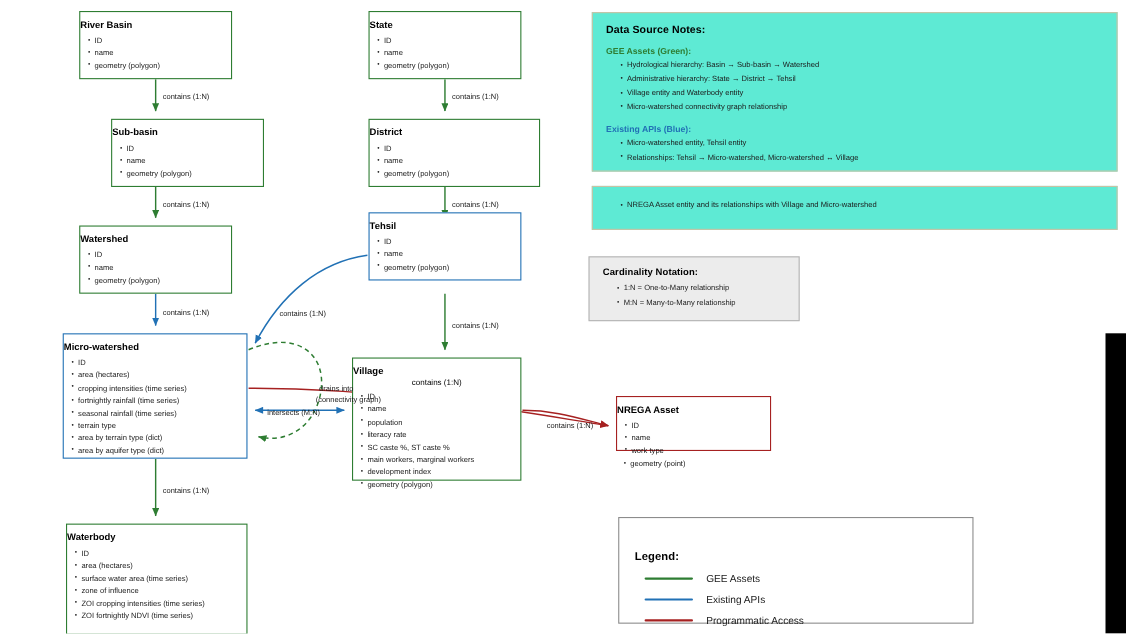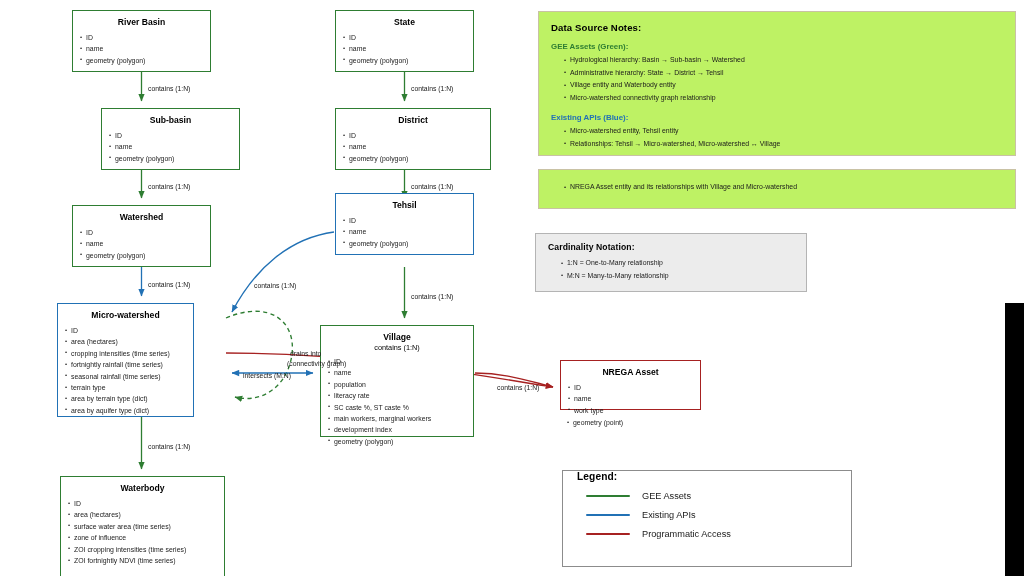--- a/index.html
+++ b/index.html
@@ -16,21 +16,21 @@
   .entity{
     position:absolute;
     background:#ffffff;
     border:1.4px solid #2e7d32;
     box-sizing:border-box;
     z-index:5;
   }
   .entity.blue{border-color:#2171b5;}
   .entity.red{border-color:#a62121;}
   .entity .etitle{
-    text-align:center;
+    text-align:left;
     font-weight:bold;
     font-size:8.6px;
     color:#000;
     margin-top:6px;
     line-height:11px;
   }
   .entity .esub{
     text-align:center;
     font-size:7.3px;
     color:#000;
@@ -73,21 +73,21 @@
     color:#1a1a1a;
     white-space:nowrap;
     z-index:6;
     line-height:9.5px;
   }
 
   
   .panel{
     position:absolute;
     box-sizing:border-box;
-    background:#bef264;
+    background:#5eead4;
     border:1px solid #c9c2a4;
     z-index:5;
   }
   .panel.grey{background:#ececec;border-color:#b4b4b4;}
   .panel.white{background:#ffffff;border-color:#8c8c8c;}
   .panel h3{
     margin:0;
     font-size:9.6px;
     font-weight:bold;
     color:#000;
@@ -180,21 +180,21 @@
       </ul>
     </div>
     <div class="entity" style="left: 72px; top: 205px; width: 139px; height: 62px;">
       <div class="etitle">Watershed</div>
       <ul>
         <li>ID</li>
         <li>name</li>
         <li>geometry (polygon)</li>
       </ul>
     </div>
-    <div class="entity blue" style="left: 57px; top: 303px; width: 137px; height: 114px;">
+    <div class="entity blue" style="left: 57px; top: 303px; width: 168px; height: 114px;">
       <div class="etitle">Micro-watershed</div>
       <ul>
         <li>ID</li>
         <li>area (hectares)</li>
         <li>cropping intensities (time series)</li>
         <li>fortnightly rainfall (time series)</li>
         <li>seasonal rainfall (time series)</li>
         <li>terrain type</li>
         <li>area by terrain type (dict)</li>
         <li>area by aquifer type (dict)</li>
@@ -292,29 +292,29 @@
       </ul>
     </div>
 </div>
 
 <div class="panel" id="prog-panel" style="left:538px;top:169px;width:478px;height:40px;padding:8px 12px;">
   <ul id="prog-items">
       <li>NREGA Asset entity and its relationships with Village and Micro-watershed</li>
     </ul>
 </div>
 
-<div class="panel grey" id="card-panel" style="left:535px;top:233px;width:272px;height:59px;padding:8px 12px;">
+<div class="panel grey" id="card-panel" style="left:535px;top:233px;width:192px;height:59px;padding:8px 12px;">
   <h3 style="font-size:8.6px;">Cardinality Notation:</h3>
   <ul id="card-items" style="margin-top:5px;">
       <li>1:N = One-to-Many relationship</li>
       <li>M:N = Many-to-Many relationship</li>
     </ul>
 </div>
 
-<div class="panel white" id="legend-panel" style="left:562px;top:470px;width:290px;height:97px;padding:0 14px;">
+<div class="panel white" id="legend-panel" style="left:562px;top:470px;width:323px;height:97px;padding:30px 14px;">
   <h3 style="font-size:10.2px;">Legend:</h3>
   <div id="legend-rows">
       <div class="legend-row">
         <div class="legend-swatch" style="background: rgb(46, 125, 50);"></div>
         <div class="legend-label">GEE Assets</div>
       </div>
       <div class="legend-row">
         <div class="legend-swatch" style="background: rgb(33, 113, 181);"></div>
         <div class="legend-label">Existing APIs</div>
       </div>

